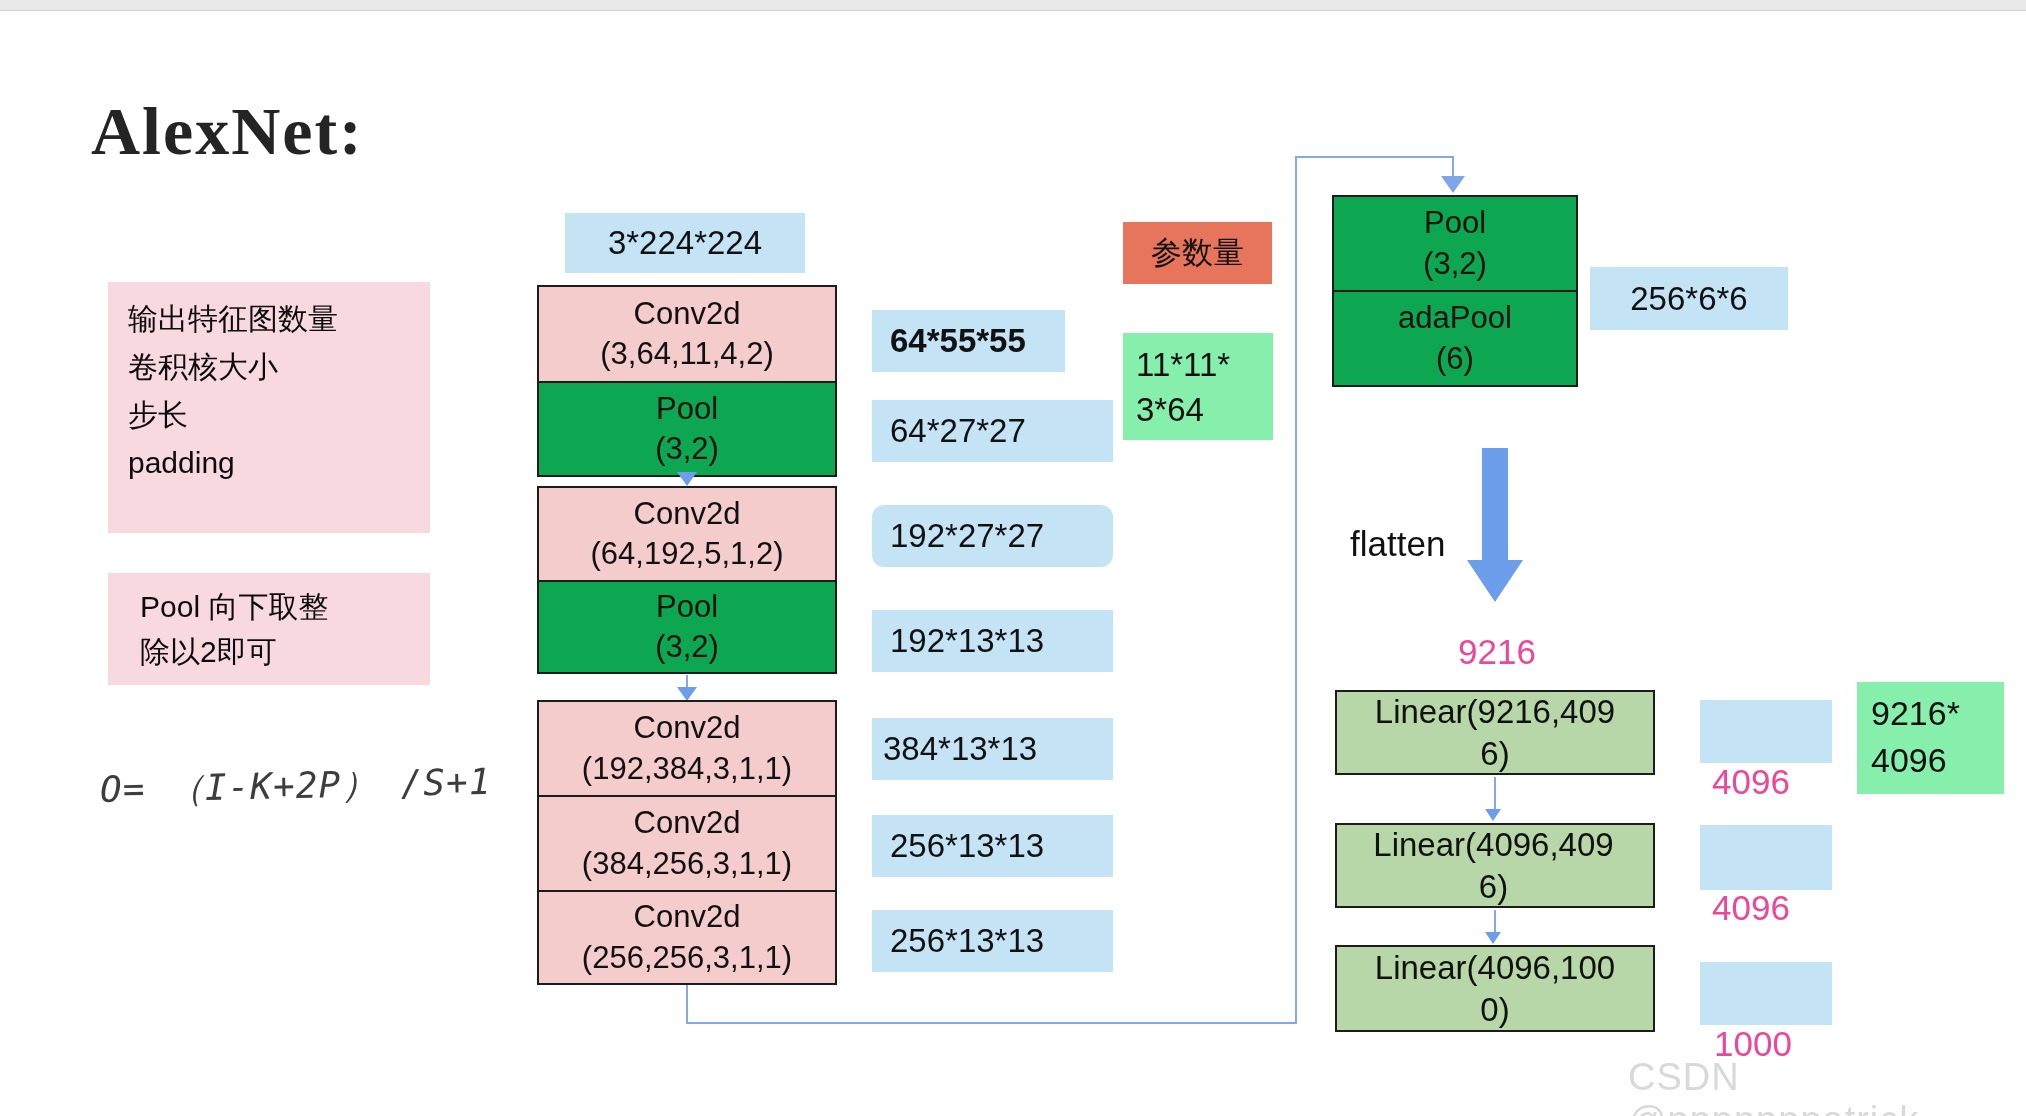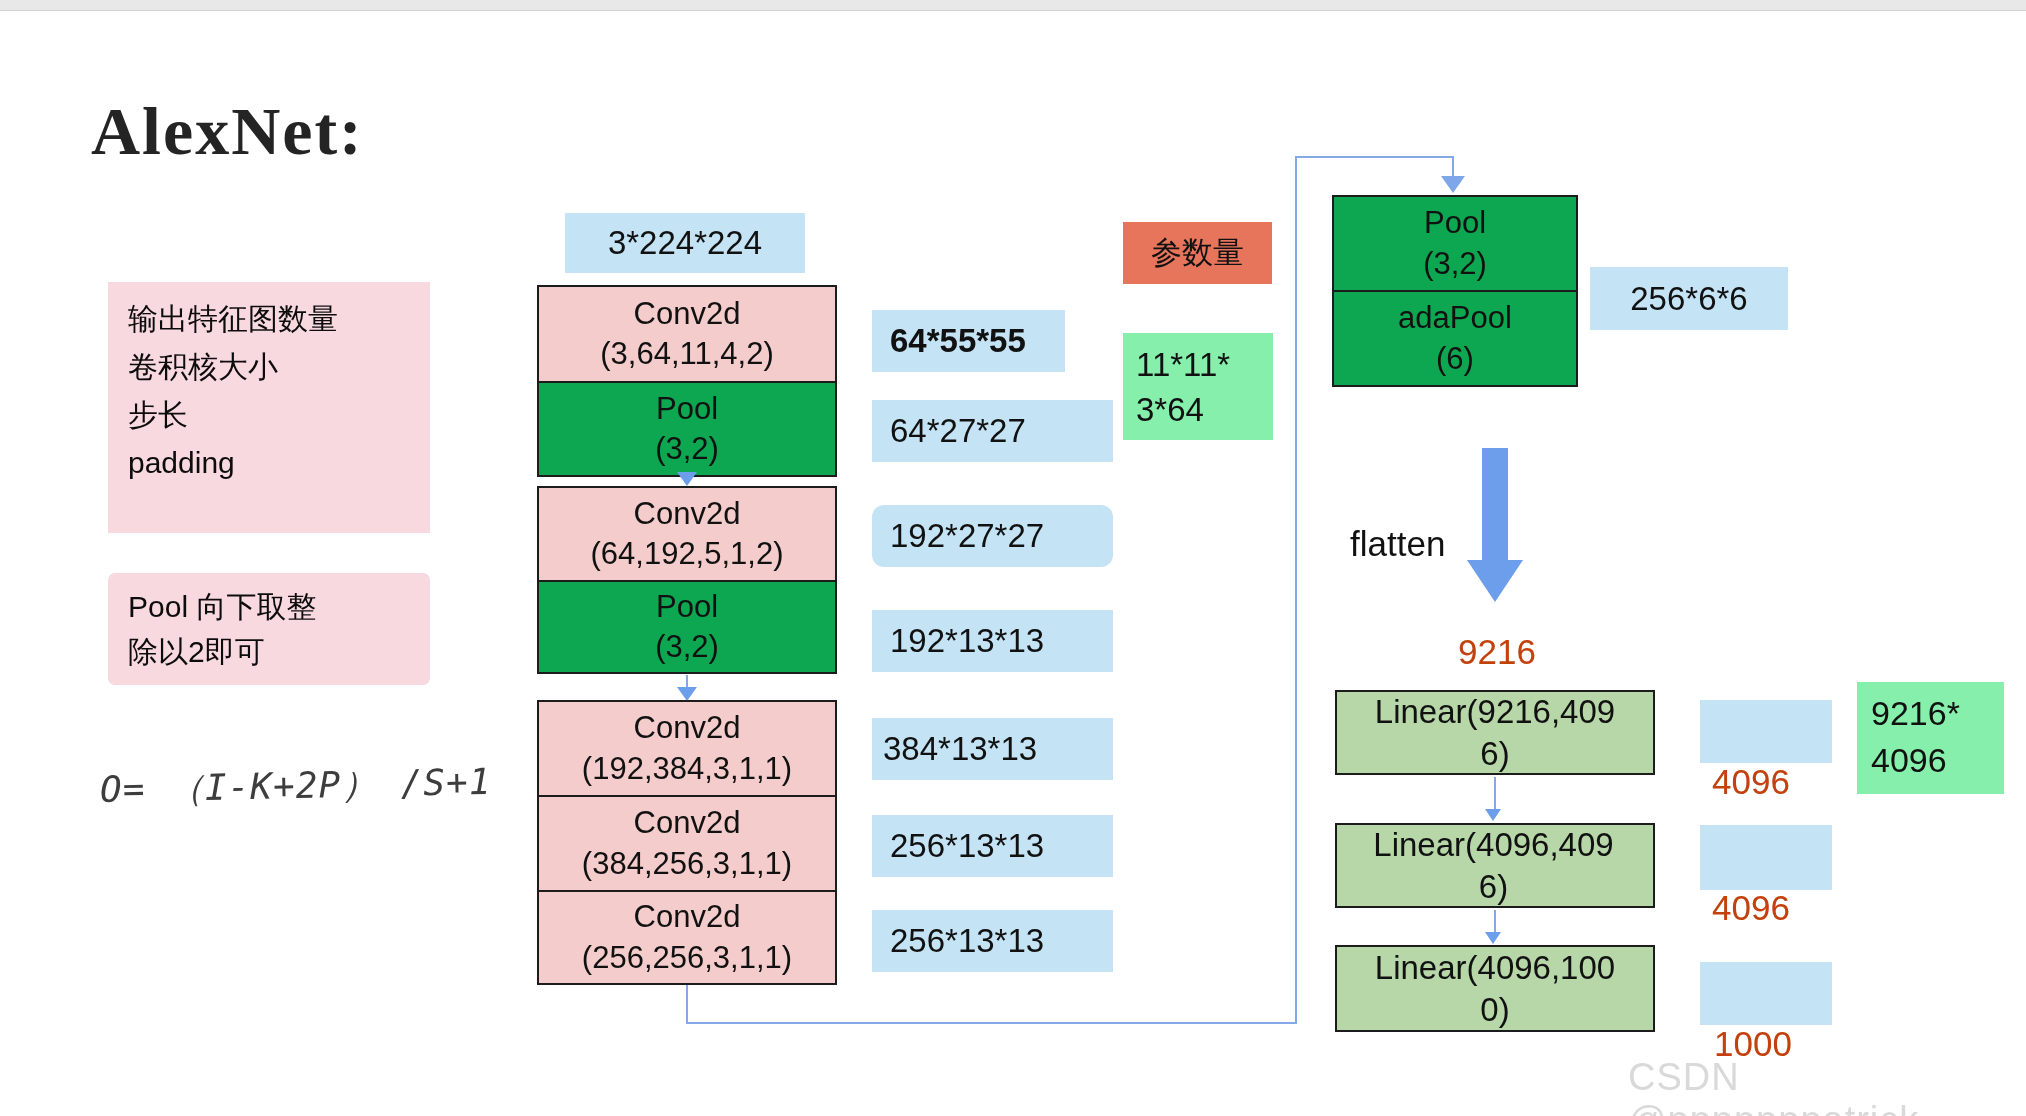--- a/index.html
+++ b/index.html
@@ -10,21 +10,21 @@
   }
   .topbar { position:absolute; left:0; top:0; width:2026px; height:11px;
     background:#e8e8e8; border-bottom:1px solid #d2d2d2; }
 
   .title { position:absolute; left:73px; top:92px;
     font-family:"Liberation Serif", serif; font-weight:bold; font-size:68px;
     letter-spacing:2px; color:#242424;margin-left:18px; }
 
   .note { position:absolute; background:#f9d9e0; font-size:30px; color:#0c0c0c; }
   .note-args { left:108px; top:282px; width:322px; height:251px; padding:13px 0 0 20px; line-height:48px; }
-  .note-pool { left:108px; top:573px; width:322px; height:112px; padding:11px 0 0 20px; line-height:45px;border-radius:7px; }
+  .note-pool { left:108px; top:573px; width:322px; height:112px; padding:11px 0 0 32px; line-height:45px; }
 
   .formula { position:absolute; left:100px; top:762px; font-size:36px;
     font-family:"DejaVu Sans Mono", monospace; font-style:italic;
     color:#3d3d3d; letter-spacing:1px; transform:rotate(-1.2deg); }
 
   .size-tag { position:absolute; background:#c4e4f6; height:62px;
     display:flex; align-items:center; font-size:33px; }
   .size-tag.centered { justify-content:center; }
   .size-tag.padded { padding-left:18px; }
 
@@ -58,21 +58,21 @@
   .tri-down.big { border-left:12px solid transparent; border-right:12px solid transparent;
     border-top:17px solid #7da7e8; }
 
   .flat-label { position:absolute; left:1350px; top:524px; font-size:35px; }
   .flat-arrow { position:absolute; left:1467px; top:448px; width:56px; height:154px; }
   .flat-arrow .shaft { position:absolute; left:15px; top:0; width:26px; height:114px; background:#6d9eeb; }
   .flat-arrow .head { position:absolute; left:0; top:112px; width:0; height:0;
     border-left:28px solid transparent; border-right:28px solid transparent;
     border-top:42px solid #6d9eeb; }
 
-  .num-label { position:absolute; font-size:35px; color:#c2410c; }
+  .num-label { position:absolute; font-size:35px; color:#ec4899; }
 
   .watermark { position:absolute; left:1628px; top:1056px; font-size:38px;
     color:#d9d9d9; letter-spacing:1px; }
 </style>
 </head>
 <body>
 
 <div>
 
   <div class="topbar"></div>

